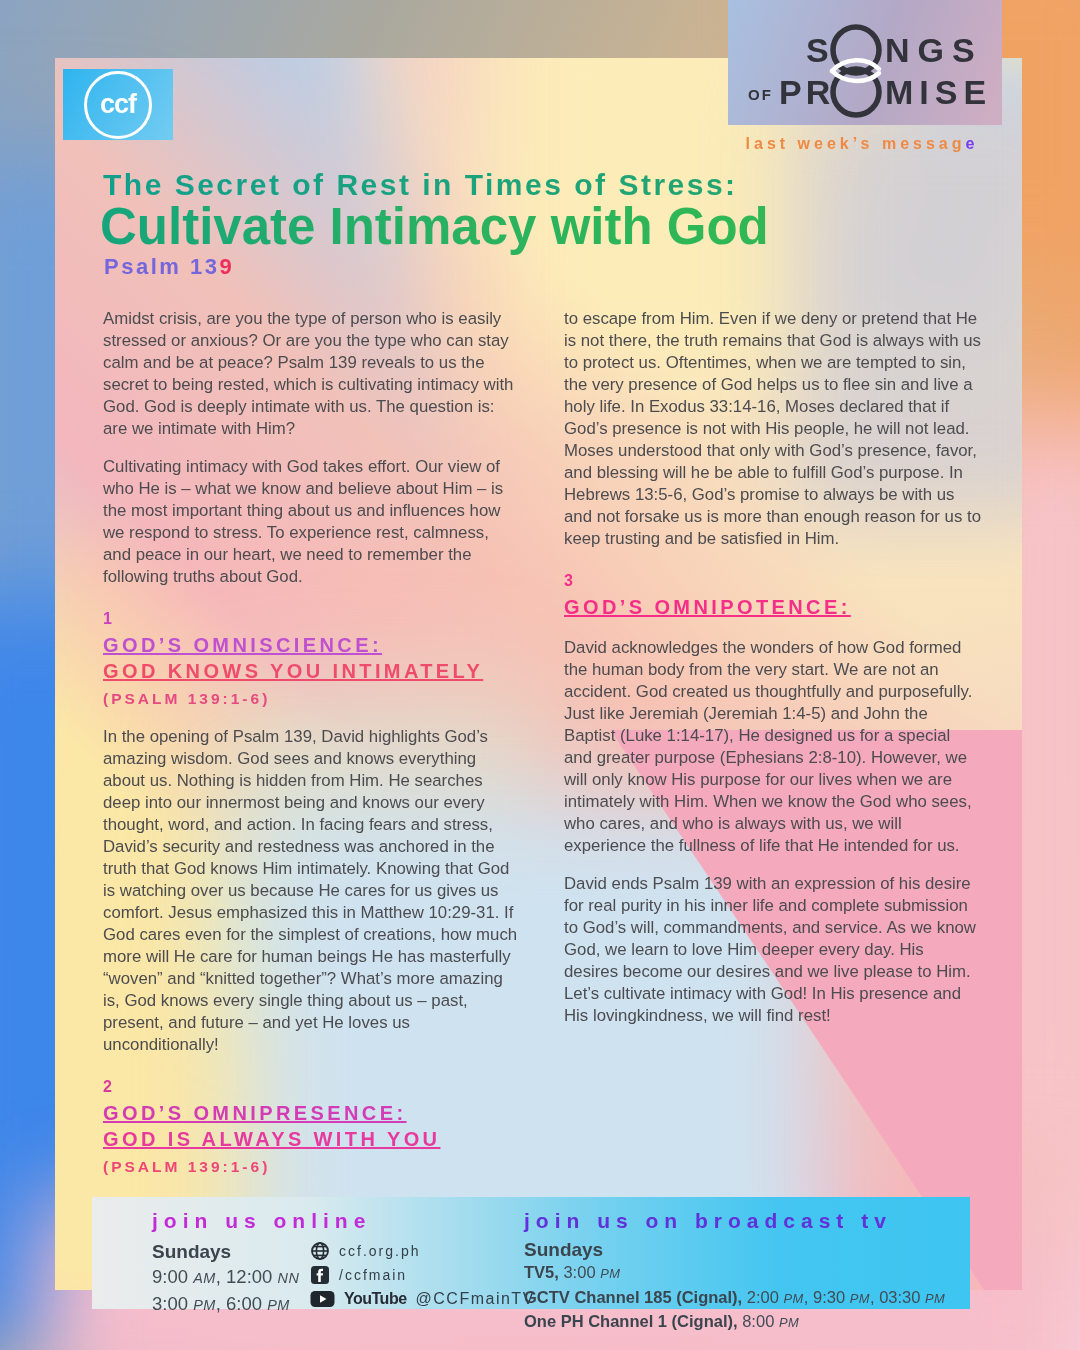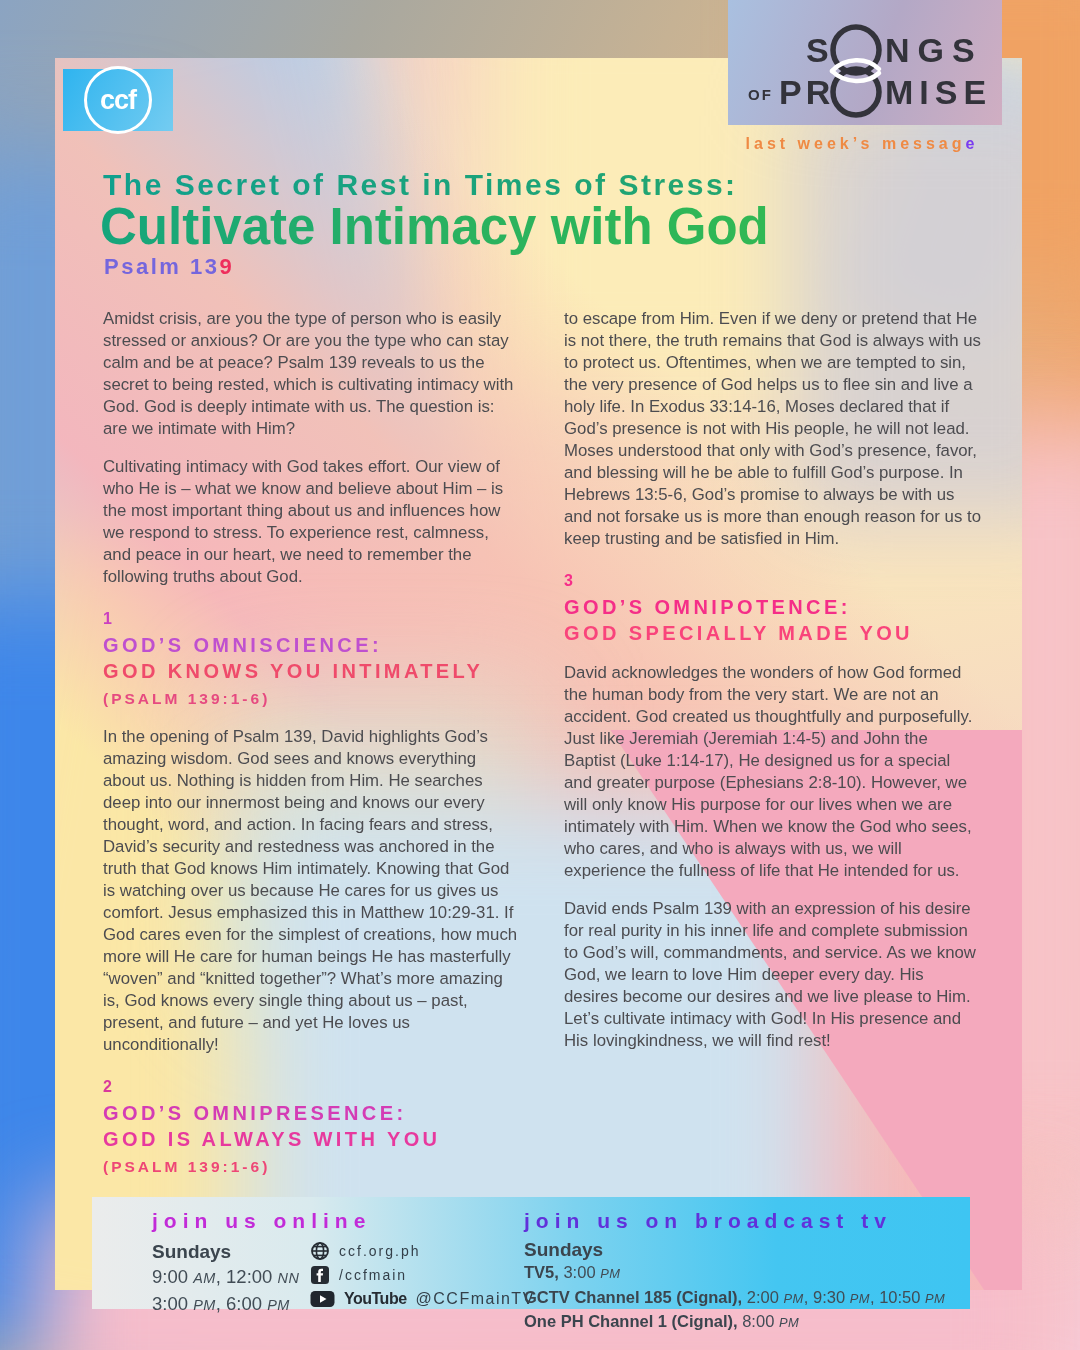--- a/index.html
+++ b/index.html
@@ -26,21 +26,21 @@
   .pl-cream-tr{left:430px;top:-90px;width:570px;height:430px;background:#fcecb8;filter:blur(44px);}
   .pl-blue-tr{right:-20px;top:-10px;width:150px;height:280px;background:#bcd4f0;filter:blur(30px);transform:rotate(18deg);opacity:.85;}
   .pl-gray-tr{right:-70px;top:30px;width:300px;height:430px;background:#d5d0d3;filter:blur(42px);opacity:.9;}
   .pl-green-mid{left:170px;top:630px;width:320px;height:320px;background:#dcead0;filter:blur(52px);opacity:.7;}
   .pl-lilac{left:400px;top:880px;width:250px;height:330px;background:#d3cbd2;filter:blur(46px);opacity:.75;}
   .pl-cyan-bottom{left:190px;bottom:-90px;width:580px;height:580px;background:#cfe2ef;filter:blur(48px);}
   .pl-pink-tri{right:0;bottom:0;width:420px;height:560px;background:#f4a9bd;
     clip-path:polygon(2% 0,100% 0,100% 100%,91% 100%);}
 
   
-  .ccf-box{position:absolute;left:63px;top:69px;width:110px;height:62px;
+  .ccf-box{position:absolute;left:63px;top:69px;width:110px;height:71px;
     background:linear-gradient(120deg,#2fb4ef,#74ccf1);display:flex;align-items:center;justify-content:center;}
   .ccf-circle{width:62px;height:62px;border:3.5px solid #fff;border-radius:50%;
     display:flex;align-items:center;justify-content:center;}
   .ccf-circle span{color:#fff;font-size:27px;font-weight:bold;letter-spacing:-1px;}
 
   .sop-box{position:absolute;left:728px;top:0;width:274px;height:125px;
     background:linear-gradient(110deg,#a9c0e0 0%,#b3a8c6 55%,#d0aec2 100%);}
   .sop-box svg{position:absolute;inset:0;}
   .sop-text{fill:#33333b;font-family:"Liberation Sans",sans-serif;font-weight:bold;}
   .tagline{position:absolute;left:722px;top:135px;width:280px;text-align:center;
@@ -55,21 +55,21 @@
   .scripture{position:absolute;left:104px;top:254px;font-size:22px;font-weight:bold;letter-spacing:2.5px;color:#7566dd;}
   .scripture .accent{color:#ee2e5c;}
 
   
   .col{position:absolute;top:292px;width:418px;font-size:16.8px;line-height:22px;color:#4c4c50;}
   .col1{left:103px;}
   .col2{left:564px;}
   .col p{margin:16px 0 14px 0;}
   .section{margin-top:20px;}
   .sec-num{display:block;font-size:16px;font-weight:bold;letter-spacing:1px;color:var(--c-num);margin-bottom:3px;}
-  .sec-line{font-size:20px;font-weight:bold;letter-spacing:3.4px;line-height:25.5px;white-space:nowrap;}
+  .sec-line{font-size:20px;font-weight:bold;letter-spacing:3.4px;line-height:25.5px;white-space:nowrap;text-decoration:underline;}
   .sec-l1{color:var(--c1);}
   .sec-l2{color:var(--c2);}
   .sec-ref{font-size:15.5px;font-weight:bold;letter-spacing:3px;margin-top:4px;color:var(--cref);white-space:nowrap;}
   .sec-body{margin-top:13px;}
   .s1{--c-num:#cb3fc0;--c1:#bf50cf;--c2:#ef4b6b;--cref:#e64a80;}
   .s2{--c-num:#d93a9b;--c1:#d43cb5;--c2:#e7399e;--cref:#ee4676;}
   .s3{--c-num:#f62e89;--c1:#f52e88;--c2:#f9447b;--cref:#fa4e71;}
 
   
   .footer{position:absolute;left:92px;top:1197px;width:878px;height:112px;
@@ -162,21 +162,20 @@
       <p class="sec-body">God not just sees everything; He is always present and near to us. There is no place where we can run</p>
     </div>
   </div>
 
   <div class="col col2">
     <p>to escape from Him. Even if we deny or pretend that He is not there, the truth remains that God is always with us to protect us. Oftentimes, when we are tempted to sin, the very presence of God helps us to flee sin and live a holy life. In Exodus 33:14-16, Moses declared that if God’s presence is not with His people, he will not lead. Moses understood that only with God’s presence, favor, and blessing will he be able to fulfill God’s purpose. In Hebrews 13:5-6, God’s promise to always be with us and not forsake us is more than enough reason for us to keep trusting and be satisfied in Him.</p>
 
     <div class="section s3">
       <span class="sec-num">3</span>
       <div class="sec-line sec-l1">GOD’S OMNIPOTENCE:</div>
-      <div class="sec-line sec-l2">GOD SPECIALLY MADE YOU</div>
       <p class="sec-body">David acknowledges the wonders of how God formed the human body from the very start. We are not an accident. God created us thoughtfully and purposefully. Just like Jeremiah (Jeremiah 1:4-5) and John the Baptist (Luke 1:14-17), He designed us for a special and greater purpose (Ephesians 2:8-10). However, we will only know His purpose for our lives when we are intimately with Him.  When we know the God who sees, who cares, and who is always with us, we will experience the fullness of life that He intended for us.</p>
       <p>David ends Psalm 139 with an expression of his desire for real purity in his inner life and complete submission to God’s will, commandments, and service. As we know God, we learn to love Him deeper every day. His desires become our desires and we live please to Him. Let’s cultivate intimacy with God! In His presence and His lovingkindness, we will find rest!</p>
     </div>
   </div>
 
   <div class="footer">
     <div class="f-head online">join us online</div>
     <div class="f-day" style="left:60px;top:44px;">Sundays</div>
     <div class="f-times" style="left:60px;top:67px;">
       <div><span>9:00 </span><span class="u">AM</span><span>, 12:00 </span><span class="u">NN</span></div>
@@ -208,18 +207,18 @@
         </svg>
         <span class="yt-wordmark">YouTube</span>
         <span class="yt-handle">@CCFmainTV</span>
       </div>
     </div>
 
     <div class="f-head broadcast">join us on broadcast tv</div>
     <div class="f-day" style="left:432px;top:42px;">Sundays</div>
     <div class="f-rows">
       <div><span class="b">TV5,</span><span> 3:00 </span><span class="u">PM</span></div>
-      <div><span class="b">GCTV Channel 185 (Cignal),</span><span> 2:00 </span><span class="u">PM</span><span>, 9:30 </span><span class="u">PM</span><span>, 10:50 </span><span class="u">PM</span></div>
+      <div><span class="b">GCTV Channel 185 (Cignal),</span><span> 2:00 </span><span class="u">PM</span><span>, 9:30 </span><span class="u">PM</span><span>, 03:30 </span><span class="u">PM</span></div>
       <div><span class="b">One PH Channel 1 (Cignal),</span><span> 8:00 </span><span class="u">PM</span></div>
     </div>
   </div>
 
 </div>
 
 </body></html>

